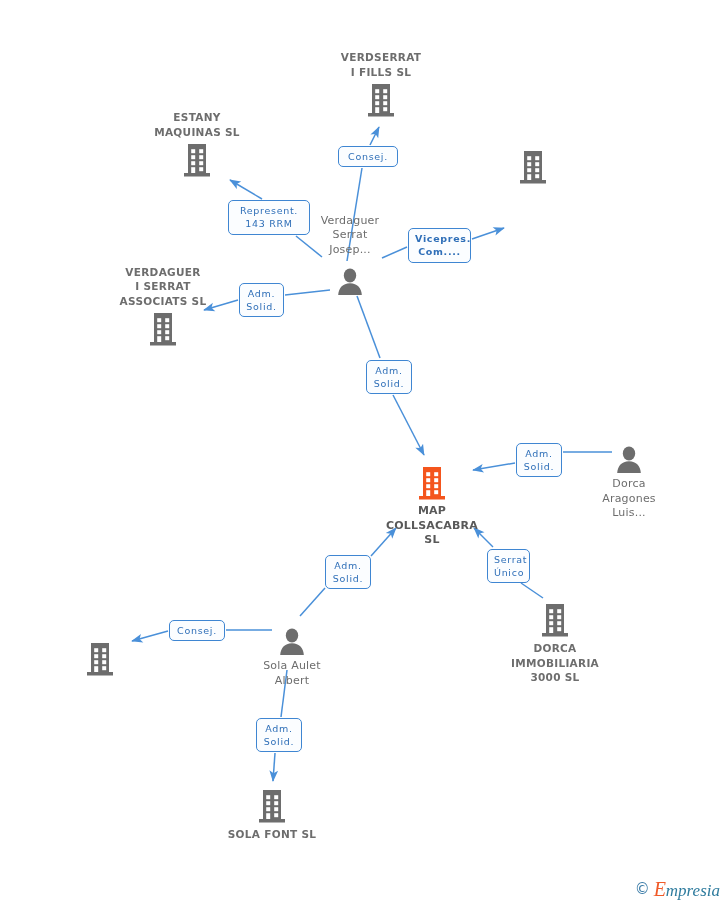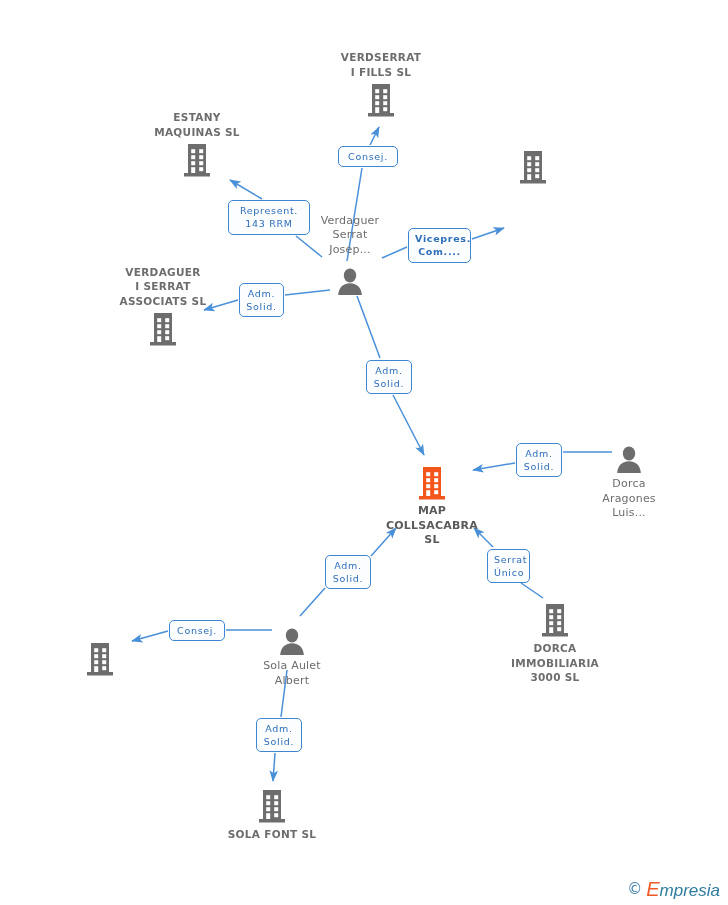--- a/index.html
+++ b/index.html
@@ -93,21 +93,21 @@
     align-items: center;
     gap: 4px;
     z-index: 6;
   }
   #watermark .copy {
     font-size: 15px;
     color: #3b7ca8;
     line-height: 1;
   }
   #watermark .brand {
-    font-family: Liberation Sans, sans-serif;
+    font-family: Liberation Serif, serif;
     font-style: italic;
     font-size: 17px;
     line-height: 1;
     color: #2f7c9e;
   }
   #watermark .brand .e {
     color: #f05a28;
     font-size: 20px;
   }
 </style>

